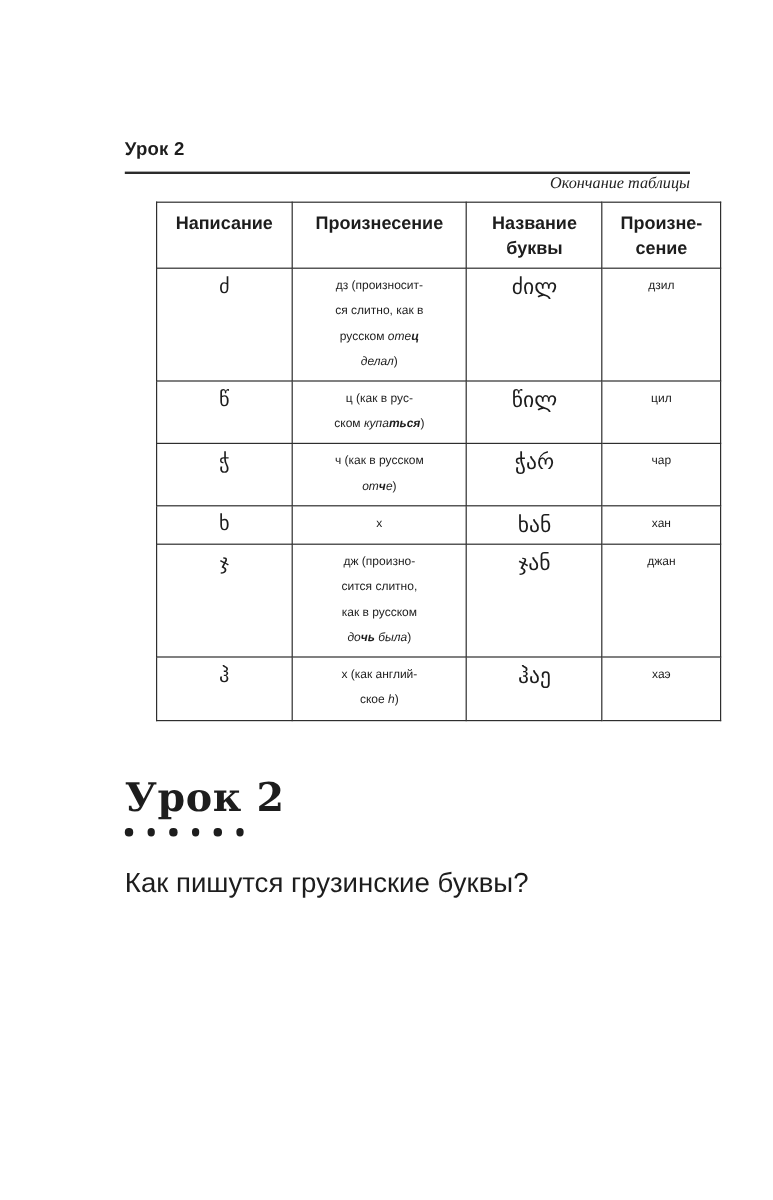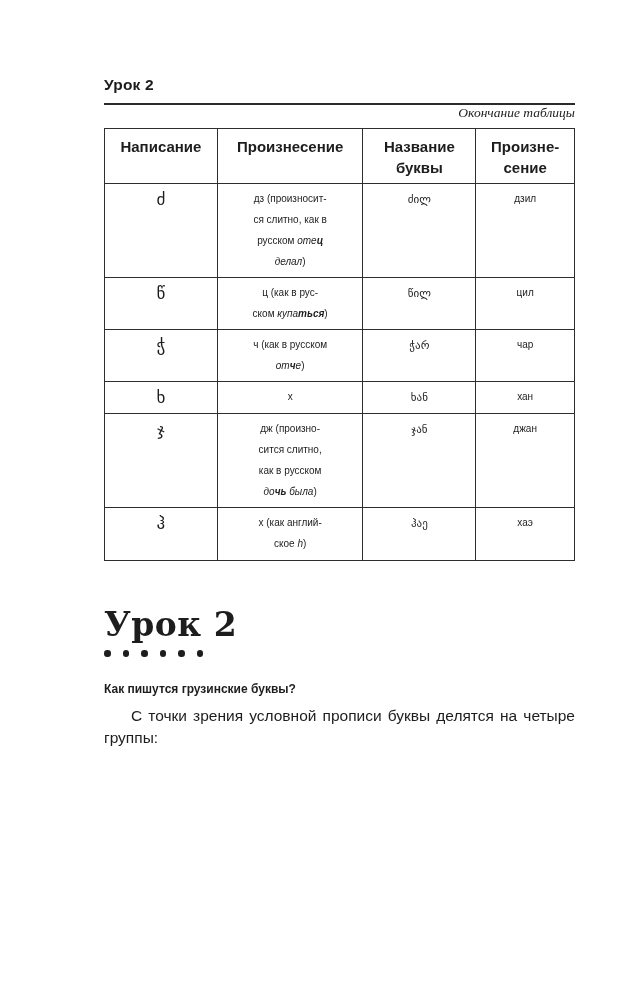--- a/index.html
+++ b/index.html
@@ -1,20 +1,20 @@
 <!DOCTYPE html>
 <html lang="ru"><head>
 <meta charset="utf-8">
 <style>
   html,body{margin:0;padding:0;background:#ffffff;}
   .page{
     position:relative;
     width:644px;height:799px;
     box-sizing:border-box;
-    padding:76px 69px 0 104px;
+    padding:116px 69px 0 104px;
     background:#ffffff;
     color:#1d1d1d;
     font-family:"Liberation Sans","DejaVu Sans",sans-serif;
     overflow:hidden;
   }
   .it{font-style:italic;}
   .bd{font-weight:bold;}
 
   .running-head{
     font-size:15.5px;font-weight:bold;letter-spacing:.2px;
@@ -29,20 +29,21 @@
     font-style:italic;
     font-size:13.5px;
     color:#222;
   }
 
   table.ltable{
     margin-top:7px;
     width:100%;
     border-collapse:collapse;
     table-layout:fixed;
+    margin-left:26px;
   }
   .ltable th,.ltable td{
     border:1.5px solid #2e2e2e;
     text-align:center;
     vertical-align:top;
     padding:4px 5px 5px;
     font-size:10px;
     line-height:21px;
   }
   .ltable th{
@@ -51,21 +52,21 @@
     white-space:pre-line;
     padding-top:7px;
     height:47px;
     box-sizing:border-box;
   }
   .ltable col.c1{width:24%;}
   .ltable col.c2{width:31%;}
   .ltable col.c3{width:24%;}
   .ltable col.c4{width:21%;}
   td.lett{font-size:17px;font-family:"DejaVu Sans",sans-serif;padding-top:5px;}
-  td.gname{font-size:11px;font-family:"DejaVu Sans",sans-serif;padding-top:5px;}
+  td.gname{font-size:18px;font-family:"DejaVu Sans",sans-serif;padding-top:5px;}
   tr.r1 td{height:92px;box-sizing:border-box;}
   tr.r2 td{height:45px;box-sizing:border-box;}
   tr.r3 td{height:47px;box-sizing:border-box;}
   tr.r4 td{height:30px;box-sizing:border-box;}
   tr.r5 td{height:89px;box-sizing:border-box;}
   tr.r6 td{height:53px;box-sizing:border-box;}
 
   .lesson-title{
     margin:46px 0 0 0;
     font-family:"DejaVu Serif","Liberation Serif",serif;
@@ -78,22 +79,22 @@
     margin-top:7px;
     display:flex;
     gap:12px;
   }
   .title-dots i{
     display:block;width:6.5px;height:6.5px;border-radius:50%;
     background:#1d1d1d;
   }
   .lesson-subtitle{
     margin:25px 0 9px 0;
-    font-size:12px;
-    font-weight:bold;
+    font-size:23px;
+    font-weight:normal;
   }
   .body-copy p{
     margin:0;
     font-size:15.5px;
     line-height:22.8px;
     text-align:justify;
     text-indent:27px;
   }
 
   .pagenum-block{
@@ -188,21 +189,20 @@
       <i></i>
       <i></i>
       <i></i>
       <i></i>
       <i></i>
   </div>
 
   <h2 class="lesson-subtitle">Как пишутся грузинские буквы?</h2>
 
   <div class="body-copy">
-    <p><span>С точки зрения условной прописи буквы делятся на че­тыре группы:</span></p>
   </div>
 
   <div class="pagenum-block">
     <span class="mini-dots">
         <i></i>
         <i></i>
         <i></i>
       </span>
     <div class="pagenum">6</div>
     <span class="mini-dots">

